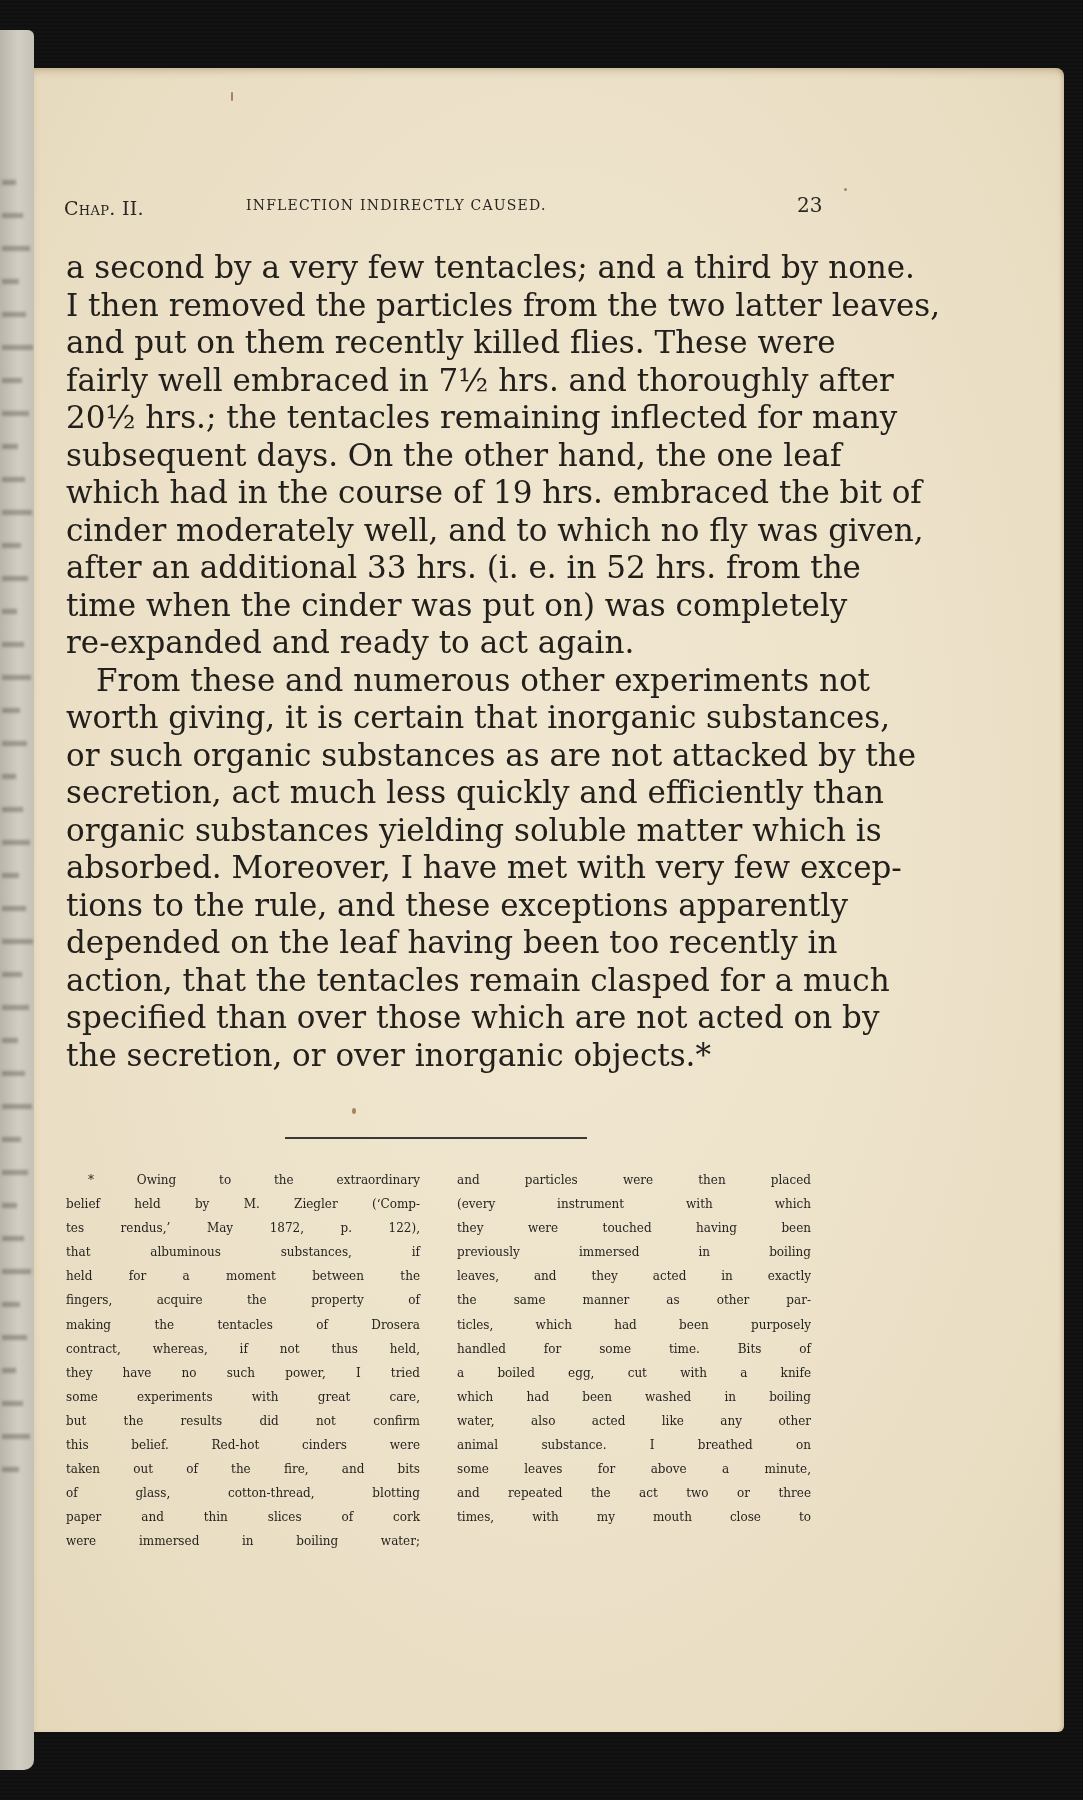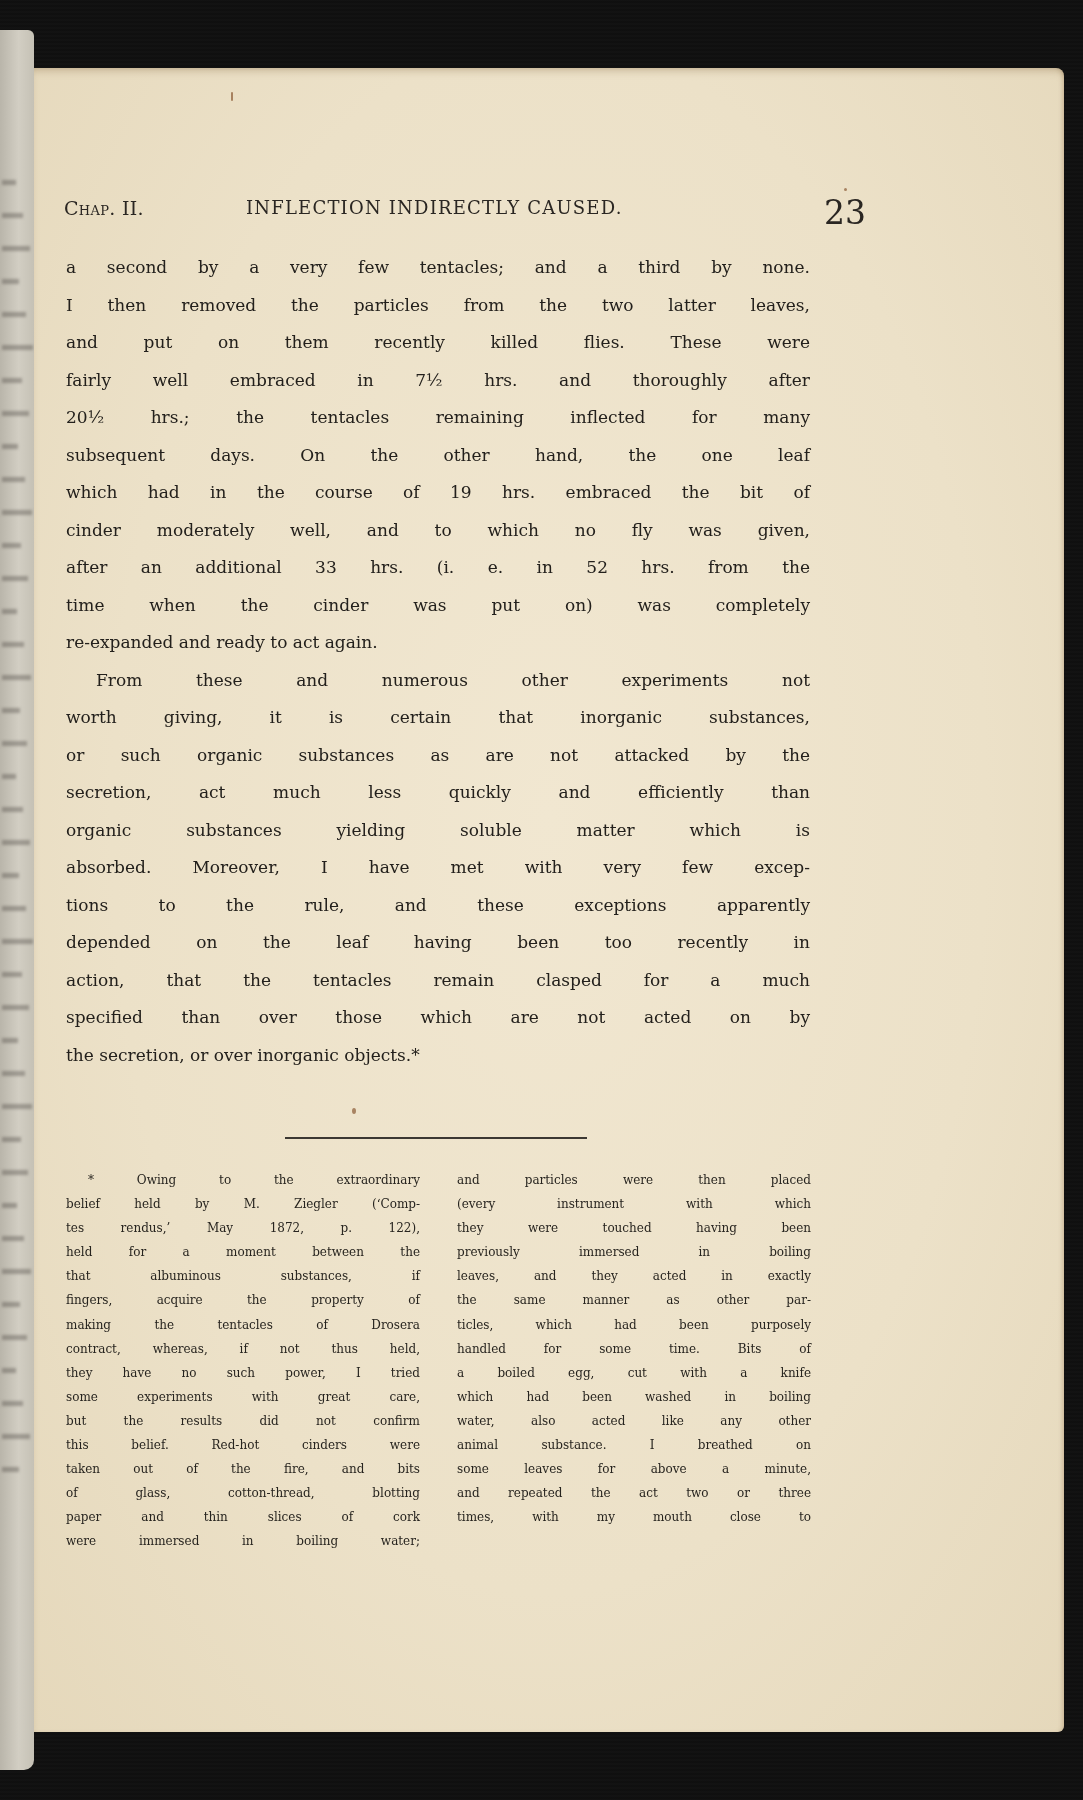--- a/index.html
+++ b/index.html
@@ -34,30 +34,30 @@
   .running-head {
     position: absolute; left: 30px; top: 129px; width: 780px; height: 30px;
     color: #2a2622;
   }
   .running-head .chap {
     position: absolute; left: 0; top: 0;
     font-size: 19px; font-variant: small-caps; letter-spacing: 0.3px;
   }
   .running-head .title {
     position: absolute; left: 182px; top: 0;
-    font-size: 18px; letter-spacing: 1.2px;
+    font-size: 14px; letter-spacing: 1.2px;
   }
   .running-head .folio {
-    position: absolute; left: 760px; top: -4px;
-    font-size: 33px;
+    position: absolute; left: 733px; top: -4px;
+    font-size: 20px;
   }
   .body-text {
     position: absolute; left: 32px; top: 181px; width: 744px;
     color: #23201c;
-    font-size: 17px;
+    font-size: 31px;
   }
   .body-text .line {
     display: block; height: 37.5px; line-height: 37.5px;
     white-space: nowrap;
     text-align: justify; text-align-last: justify;
   }
   .body-text .line.last { text-align-last: left; }
   .body-text .line.indent { padding-left: 30px; }
   .rule {
     position: absolute; left: 251px; top: 1069px; width: 302px; height: 1.5px;
@@ -160,22 +160,22 @@
     <span class="line">specified than over those which are not acted on by</span>
     <span class="line last">the secretion, or over inorganic objects.*</span>
   </div>
 
   <div class="rule"></div>
 
   <div class="footnote-col left">
     <span class="line indent">* Owing to the extraordinary</span>
     <span class="line">belief held by M. Ziegler (‘Comp-</span>
     <span class="line">tes rendus,’ May 1872, p. 122),</span>
+    <span class="line">that albuminous substances, if</span>
     <span class="line">held for a moment between the</span>
-    <span class="line">that albuminous substances, if</span>
     <span class="line">fingers, acquire the property of</span>
     <span class="line">making the tentacles of Drosera</span>
     <span class="line">contract, whereas, if not thus held,</span>
     <span class="line">they have no such power, I tried</span>
     <span class="line">some experiments with great care,</span>
     <span class="line">but the results did not confirm</span>
     <span class="line">this belief. Red-hot cinders were</span>
     <span class="line">taken out of the fire, and bits</span>
     <span class="line">of glass, cotton-thread, blotting</span>
     <span class="line">paper and thin slices of cork</span>

